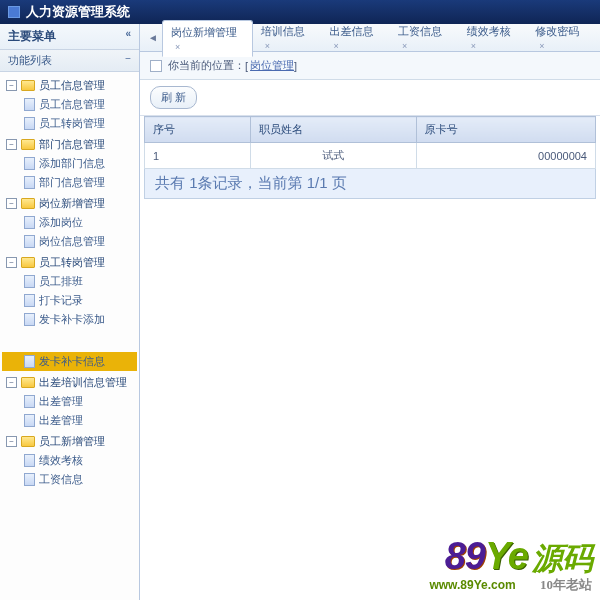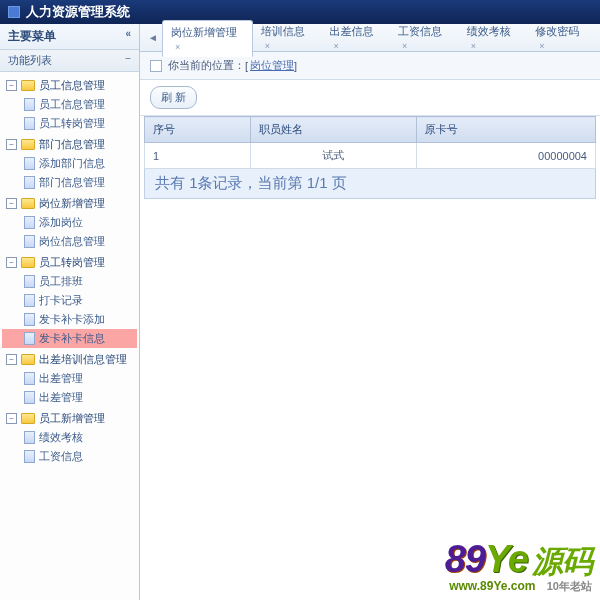--- a/index.html
+++ b/index.html
@@ -10,21 +10,21 @@
 .sidebar { width: 140px; background: #fdfdfd; border-right: 1px solid #b8c8e0; display: flex; flex-direction: column; }
 .sidebar-header { background: linear-gradient(#f4f8fc, #e8f0f8); border-bottom: 1px solid #c8d4e4; padding: 4px 8px; font-size: 12px; color: #2a4a7a; font-weight: bold; display: flex; justify-content: space-between; align-items: flex-start; }
 .collapse-btn { color: #4a6a9a; cursor: pointer; font-size: 10px; }
 .func-header { background: linear-gradient(#f0f4f8, #e4ecf4); border-bottom: 1px solid #c8d4e4; padding: 3px 8px; font-size: 11px; color: #3a5a8a; display: flex; justify-content: space-between; }
 .tree { flex: 1; overflow-y: auto; padding: 4px 2px; font-size: 11px; }
 .tree-group { margin-bottom: 2px; }
 .tree-parent { display: flex; align-items: center; padding: 2px 4px; cursor: pointer; color: #2a4a7a; }
 .tree-toggle { width: 11px; height: 11px; border: 1px solid #8898b0; background: #fff; display: inline-flex; align-items: center; justify-content: center; font-size: 8px; margin-right: 4px; color: #5a6a8a; line-height: 1; }
 .folder-icon { width: 14px; height: 11px; background: linear-gradient(#ffe890, #f8c840); border: 1px solid #d8a820; border-radius: 1px; margin-right: 4px; }
 .tree-child { display: flex; align-items: center; padding: 2px 4px 2px 22px; cursor: pointer; color: #3a5a8a; }
-.tree-child.selected { background: #fca5a5; }
+.tree-child.selected { background: #eab308; margin-top: 23px; }
 .file-icon { width: 11px; height: 13px; background: linear-gradient(#e8f0fc, #c8d8f4); border: 1px solid #90a8d0; margin-right: 4px; }
 .main { flex: 1; display: flex; flex-direction: column; background: #fff; }
 .tabbar { display: flex; background: linear-gradient(#f8fafc, #e8f0f8); border-bottom: 1px solid #b8c8e0; height: 28px; align-items: center; padding: 0 4px; font-size: 11px; }
 .tab-nav { color: #6a7a9a; padding: 0 4px; cursor: pointer; font-size: 10px; }
 .tab { padding: 4px 8px; color: #3a5a8a; cursor: pointer; border-right: 1px solid transparent; position: relative; }
 .tab.active { background: #fff; border: 1px solid #b8c8e0; border-bottom: 1px solid #fff; border-radius: 3px 3px 0 0; margin-bottom: -1px; }
 .tab-close { font-size: 9px; color: #8a9aba; margin-left: 4px; }
 .breadcrumb { background: #f4f8fc; border-bottom: 1px solid #d0dce8; padding: 6px 10px; font-size: 11px; color: #4a5a7a; display: flex; align-items: center; }
 .bc-icon { width: 12px; height: 12px; border: 1px solid #a0b0c8; margin-right: 6px; background: #fff; }
 .bc-link { color: #4a6ab0; text-decoration: underline; margin-left: 2px; }
@@ -36,21 +36,21 @@
 td { border: 1px solid #d0dce8; padding: 5px 8px; color: #4a5a7a; background: #fff; }
 td.center { text-align: center; }
 td.right { text-align: right; }
 .pager { background: #e8f0fc; border: 1px solid #c0d0e4; border-top: none; padding: 5px 10px; font-size: 15px; color: #5a7ab0; }
 .watermark { position: absolute; right: 8px; bottom: 6px; text-align: right; pointer-events: none; }
 .wm-logo { font-size: 38px; font-weight: 900; font-style: italic; letter-spacing: -1px; }
 .wm-89 { color: #4c1d95; text-shadow: 1px 1px 0 #a04000; }
 .wm-ye { color: #6aaa00; text-shadow: 1px 1px 0 #3a6000; }
 .wm-cn { color: #6aaa00; font-weight: bold; font-size: 31px; margin-left: 4px; }
 .wm-sub { color: #5a8a00; font-size: 12px; font-weight: bold; margin-top: -4px; }
-.wm-tag { color: #888; font-size: 11px; margin-left: 8px; }
+.wm-tag { color: #888; font-size: 13px; margin-left: 21px; font-family: Liberation Serif, serif; }
 </style>
 </head>
 <body>
 
 <div class="titlebar">
   <span class="titlebar-icon"></span>
   <span>人力资源管理系统</span>
 </div>
 
 <div class="container">

